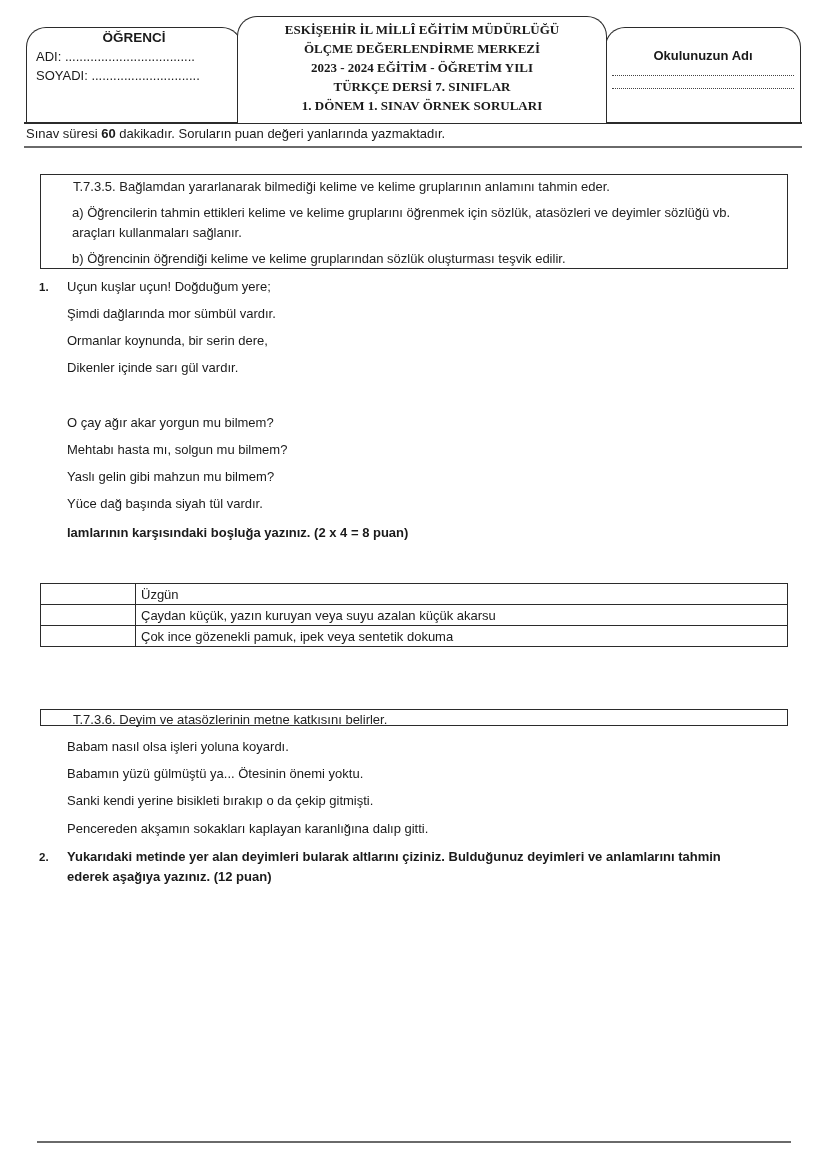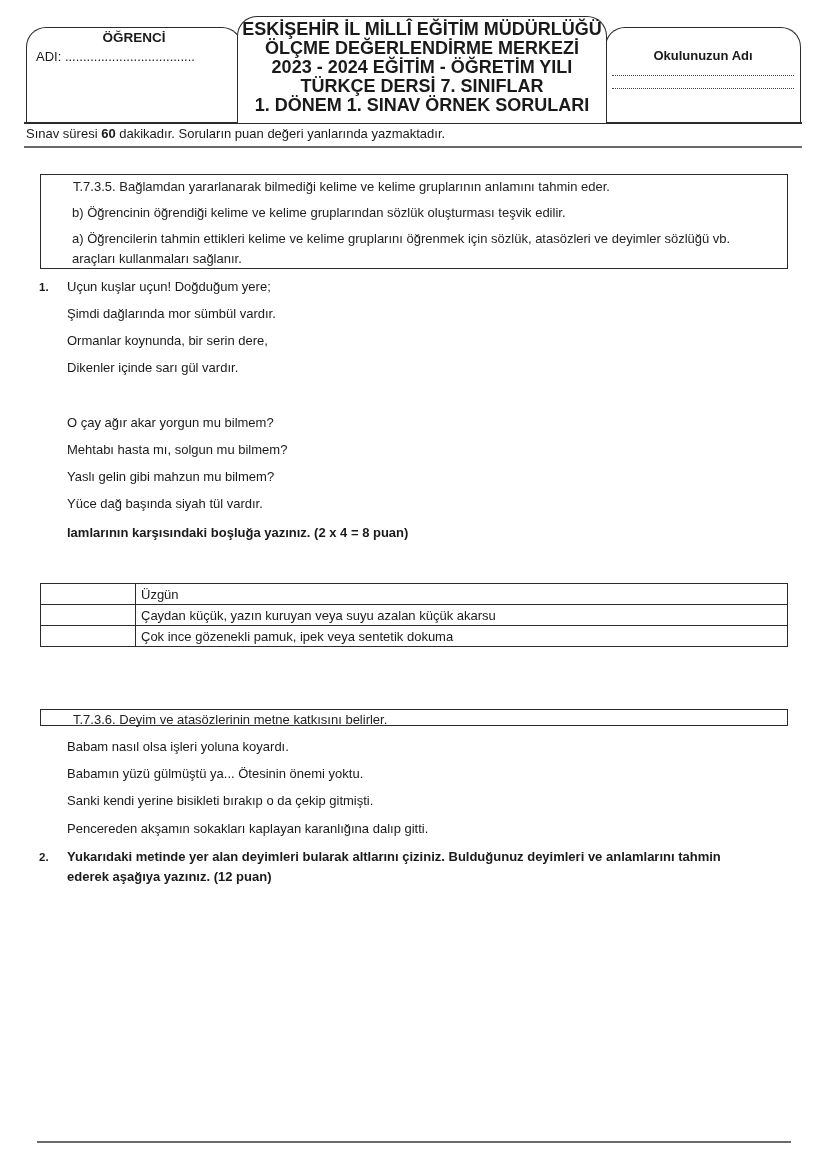--- a/index.html
+++ b/index.html
@@ -10,40 +10,41 @@
     .abs { position: absolute; }
     .box {
       position: absolute; border: 1.5px solid #2b2b2b; border-bottom: none;
       border-radius: 20px 20px 0 0; background: #fff; box-sizing: border-box;
     }
     #student-box { left: 26px; top: 27px; width: 216px; height: 96px; }
     #title-box { left: 237px; top: 16px; width: 370px; height: 107px; z-index: 2; }
     #school-box { left: 605px; top: 27px; width: 196px; height: 96px; }
     .box-title { text-align: center; font-weight: bold; font-size: 13.5px; }
     .field { font-size: 13px; line-height: 19px; margin-left: 9px; white-space: nowrap; }
-    .title-line { text-align: center; font-weight: bold; font-size: 18px; line-height: 19px; }
+    .title-line { text-align: center; font-weight: bold; font-size: 13px; line-height: 19px; font-family: Liberation Serif, serif; }
     .dotline { margin: 0 6px; border-bottom: 1.5px dotted #444; height: 10px; }
     .hr { position: absolute; left: 24px; width: 778px; height: 2px; background: #6a6a6a; }
     .duration { font-size: 13px; }
     .outcome-box { position: absolute; left: 40px; width: 748px; border: 1.3px solid #2b2b2b; box-sizing: border-box; font-size: 13px; color: #222; }
     .ob-line { padding-left: 32px; line-height: 20px; }
     .qnum { position: absolute; left: 39px; font-weight: bold; font-size: 11.5px; }
     .poem-line { position: absolute; left: 67px; font-size: 13px; }
     .bold-p { position: absolute; left: 67px; width: 722px; font-weight: bold; font-size: 13px; line-height: 20px; text-align: justify; }
     table.meanings { position: absolute; left: 40px; top: 583px; width: 748px; border-collapse: collapse; font-size: 13px; }
     table.meanings td { border: 1.3px solid #2b2b2b; height: 20px; padding: 0 5px; }
     table.meanings td.blank { width: 84px; }
     .sentence { position: absolute; left: 67px; font-size: 13px; }
   </style>
 </head>
 <body>
 
 <div id="student-box" class="box">
   <div class="box-title" style="margin-top:2px;">ÖĞRENCİ</div>
   <div class="field" style="margin-top:2px;">ADI: ....................................</div>
+  <div class="field">SOYADI: ..............................</div>
 </div>
 
 <div id="title-box" class="box">
   <div style="margin-top:3px;">
     <div class="title-line">ESKİŞEHİR İL MİLLÎ EĞİTİM MÜDÜRLÜĞÜ</div>
     <div class="title-line">ÖLÇME DEĞERLENDİRME MERKEZİ</div>
     <div class="title-line">2023 - 2024 EĞİTİM - ÖĞRETİM YILI</div>
     <div class="title-line">TÜRKÇE DERSİ 7. SINIFLAR</div>
     <div class="title-line">1. DÖNEM 1. SINAV ÖRNEK SORULARI</div>
   </div>
@@ -58,25 +59,25 @@
 <div class="hr" style="top:122px; height:1.5px; background:#2b2b2b;"></div>
 
 <div class="abs duration" style="left:26px; top:126px;">
   <span>Sınav süresi </span><b>60</b><span> dakikadır. Soruların puan değeri yanlarında yazmaktadır.</span>
 </div>
 
 <div class="hr" style="top:146px;"></div>
 
 <div class="outcome-box" style="top:174px; height:95px; padding-top:2px;">
   <div class="ob-line">T.7.3.5. Bağlamdan yararlanarak bilmediği kelime ve kelime gruplarının anlamını tahmin eder.</div>
-  <div class="ob-line" style="margin-top:6px; padding-left:31px;">b) Öğrencinin öğrendiği kelime ve kelime gruplarından sözlük oluşturması teşvik edilir.</div>
   <div class="ob-line" style="margin-top:6px; padding-left:31px;">
     <div>a) Öğrencilerin tahmin ettikleri kelime ve kelime gruplarını öğrenmek için sözlük, atasözleri ve deyimler sözlüğü vb.</div>
     <div>araçları kullanmaları sağlanır.</div>
   </div>
+  <div class="ob-line" style="margin-top:6px; padding-left:31px;">b) Öğrencinin öğrendiği kelime ve kelime gruplarından sözlük oluşturması teşvik edilir.</div>
 </div>
 
 <div class="qnum" style="top:281px;">1.</div>
 <div class="poem-line" style="top:279px;">Uçun kuşlar uçun! Doğduğum yere;</div>
 <div class="poem-line" style="top:306px;">Şimdi dağlarında mor sümbül vardır.</div>
 <div class="poem-line" style="top:333px;">Ormanlar koynunda, bir serin dere,</div>
 <div class="poem-line" style="top:360px;">Dikenler içinde sarı gül vardır.</div>
 <div class="poem-line" style="top:415px;">O çay ağır akar yorgun mu bilmem?</div>
 <div class="poem-line" style="top:442px;">Mehtabı hasta mı, solgun mu bilmem?</div>
 <div class="poem-line" style="top:469px;">Yaslı gelin gibi mahzun mu bilmem?</div>

